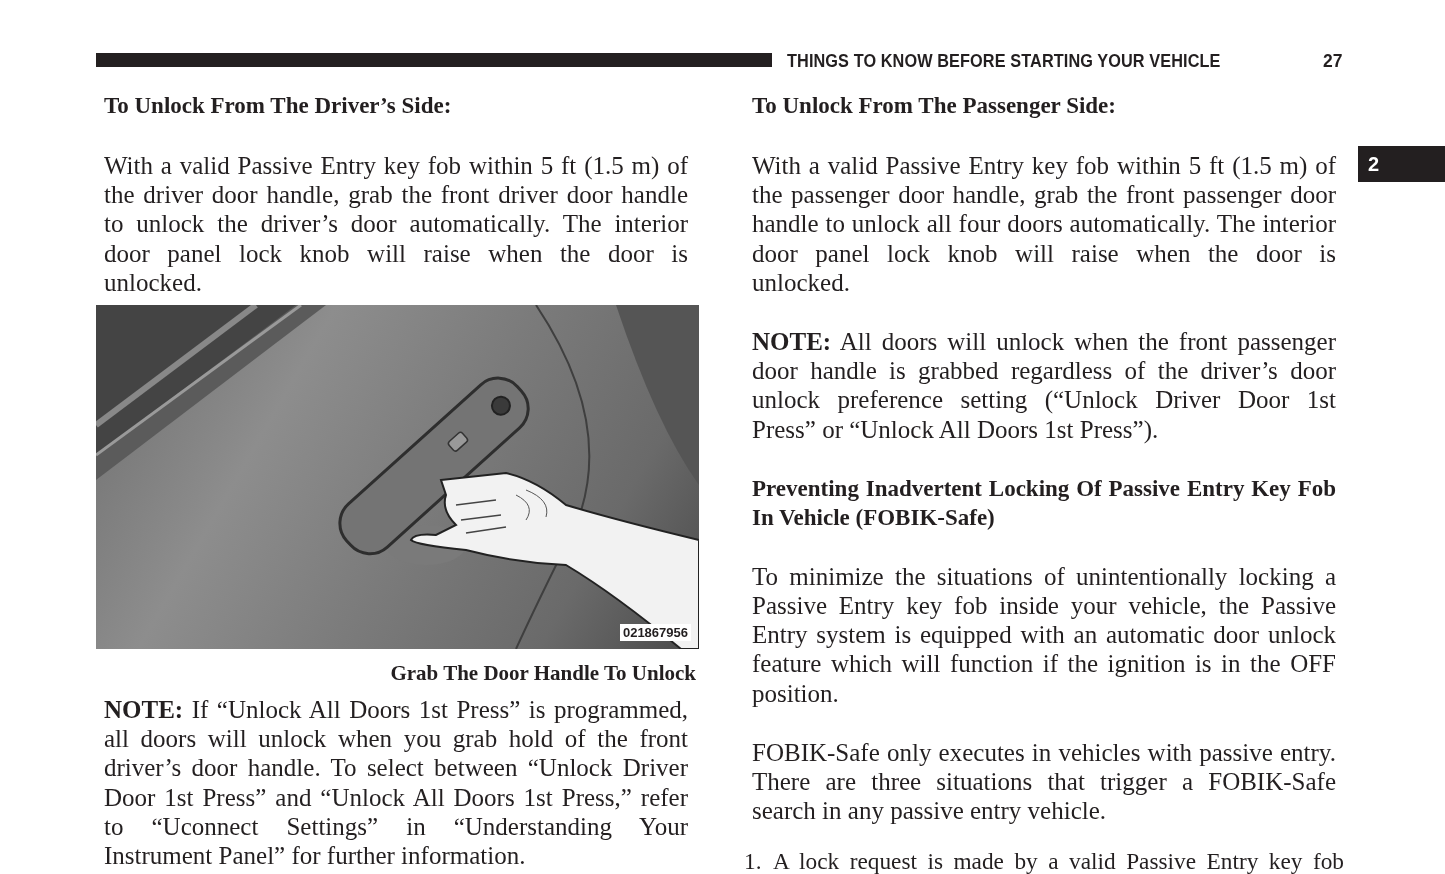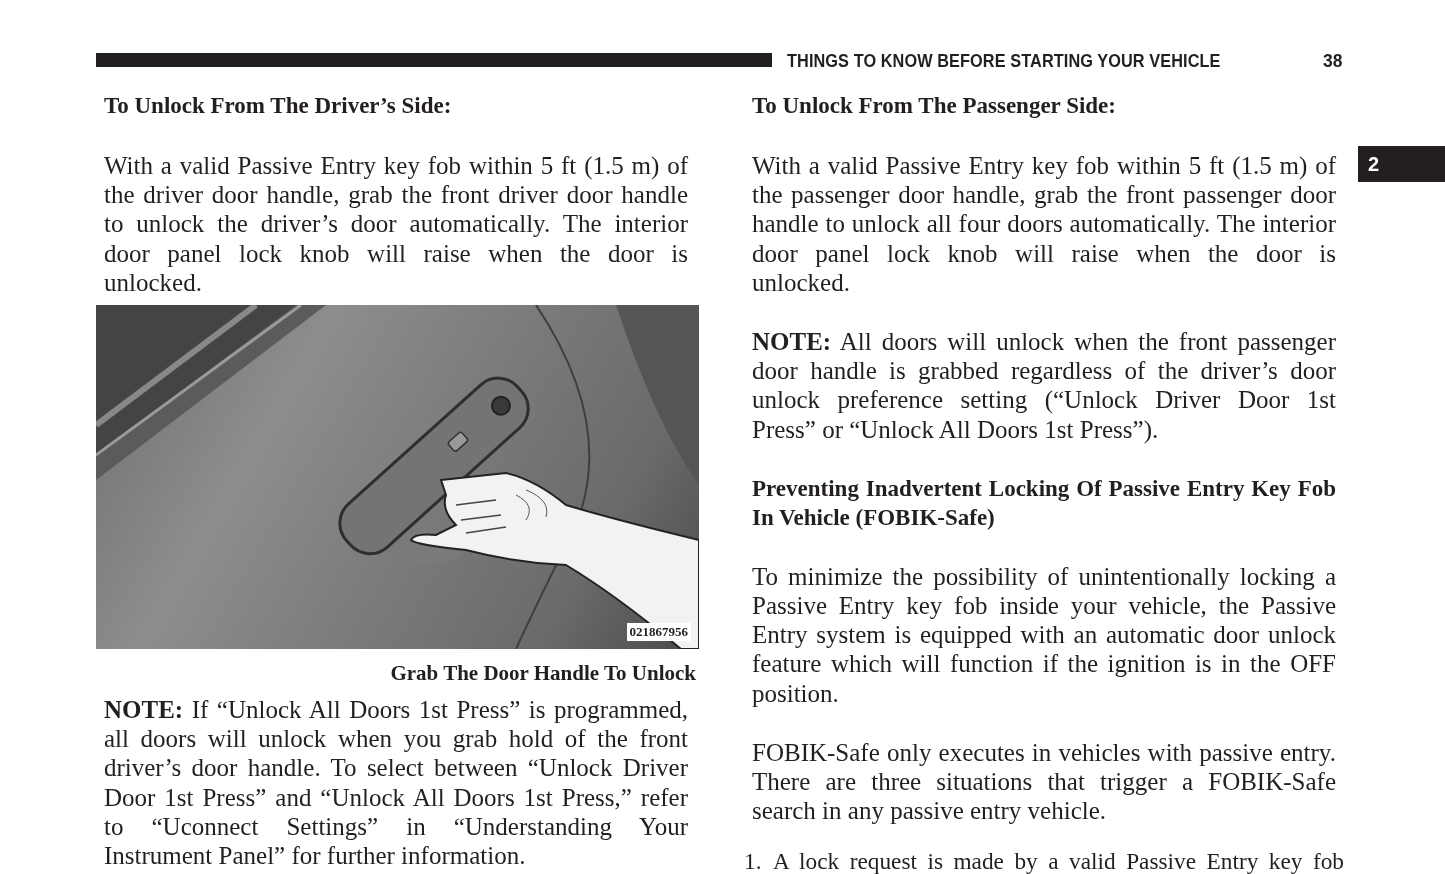--- a/index.html
+++ b/index.html
@@ -38,36 +38,36 @@
   .gap-s { height: 15px; }
   .gap-m { height: 14px; }
   .figure {
     position: relative; width: 603px; height: 344px; margin-top: 6px;
     background: linear-gradient(120deg, #6e6e6e 0%, #8d8d8d 30%, #7b7b7b 55%, #6a6a6a 80%, #4a4a4a 100%);
     overflow: hidden;
   }
   .figure svg { position: absolute; left: 0; top: 0; }
   .figure-id {
     position: absolute; right: 8px; bottom: 8px; background: #fff; padding: 1px 3px;
-    font-family: Liberation Serif, serif; font-weight: bold; font-size: 13px; color: #231f20;
+    font-family: Liberation Sans, sans-serif; font-weight: bold; font-size: 13px; color: #231f20;
   }
   .caption {
     text-align: right; font-weight: bold; font-size: 21px; line-height: 28px; margin-top: 10px;
   }
   .note-label { font-weight: bold; }
   ol { margin: 0; padding: 0; list-style: none; }
   ol li { position: relative; padding-left: 29px; font-size: 23.3px; line-height: 29.2px; text-align: justify; text-align-last: left; }
   ol li .num { position: absolute; left: 0; top: 0; }
 </style>
 </head>
 <body>
 
 <div class="header-bar"></div>
 <div class="header-title">THINGS TO KNOW BEFORE STARTING YOUR VEHICLE</div>
-<div class="page-number">38</div>
+<div class="page-number">27</div>
 <div class="chapter-tab"><span>2</span></div>
 
 <div class="col col-left">
   <h3>To Unlock From The Driver’s Side:</h3>
   <div class="gap-s"></div>
   <p>With a valid Passive Entry key fob within 5 ft (1.5 m) of the driver door handle, grab the front driver door handle to unlock the driver’s door automatically. The interior door panel lock knob will raise when the door is unlocked.</p>
 
   <div class="figure">
     <svg width="603" height="344" viewBox="0 0 603 344">
 
@@ -99,21 +99,21 @@
 
 <div class="col col-right">
   <h3>To Unlock From The Passenger Side:</h3>
   <div class="gap-s"></div>
   <p>With a valid Passive Entry key fob within 5 ft (1.5 m) of the passenger door handle, grab the front passenger door handle to unlock all four doors automatically. The interior door panel lock knob will raise when the door is unlocked.</p>
   <div class="gap-m"></div>
   <p><span class="note-label">NOTE:</span><span> All doors will unlock when the front passenger door handle is grabbed regardless of the driver’s door unlock preference setting (“Unlock Driver Door 1st Press” or “Unlock All Doors 1st Press”).</span></p>
   <div class="gap-m"></div>
   <h3 style="text-align:justify;text-align-last:left;">Preventing Inadvertent Locking Of Passive Entry Key Fob In Vehicle (FOBIK-Safe)</h3>
   <div class="gap-m"></div>
-  <p>To minimize the possibility of unintentionally locking a Passive Entry key fob inside your vehicle, the Passive Entry system is equipped with an automatic door unlock feature which will function if the ignition is in the OFF position.</p>
+  <p>To minimize the situations of unintentionally locking a Passive Entry key fob inside your vehicle, the Passive Entry system is equipped with an automatic door unlock feature which will function if the ignition is in the OFF position.</p>
   <div class="gap-m"></div>
   <p>FOBIK-Safe only executes in vehicles with passive entry. There are three situations that trigger a FOBIK-Safe search in any passive entry vehicle.</p>
   <div class="gap-m"></div>
   <ol>
     <li><span class="num">1.</span><span>A lock request is made by a valid Passive Entry key fob while a door is open.</span></li>
     <li style="margin-top:14px;"><span class="num">2.</span></li>
   </ol>
 </div>
 
 </body></html>

